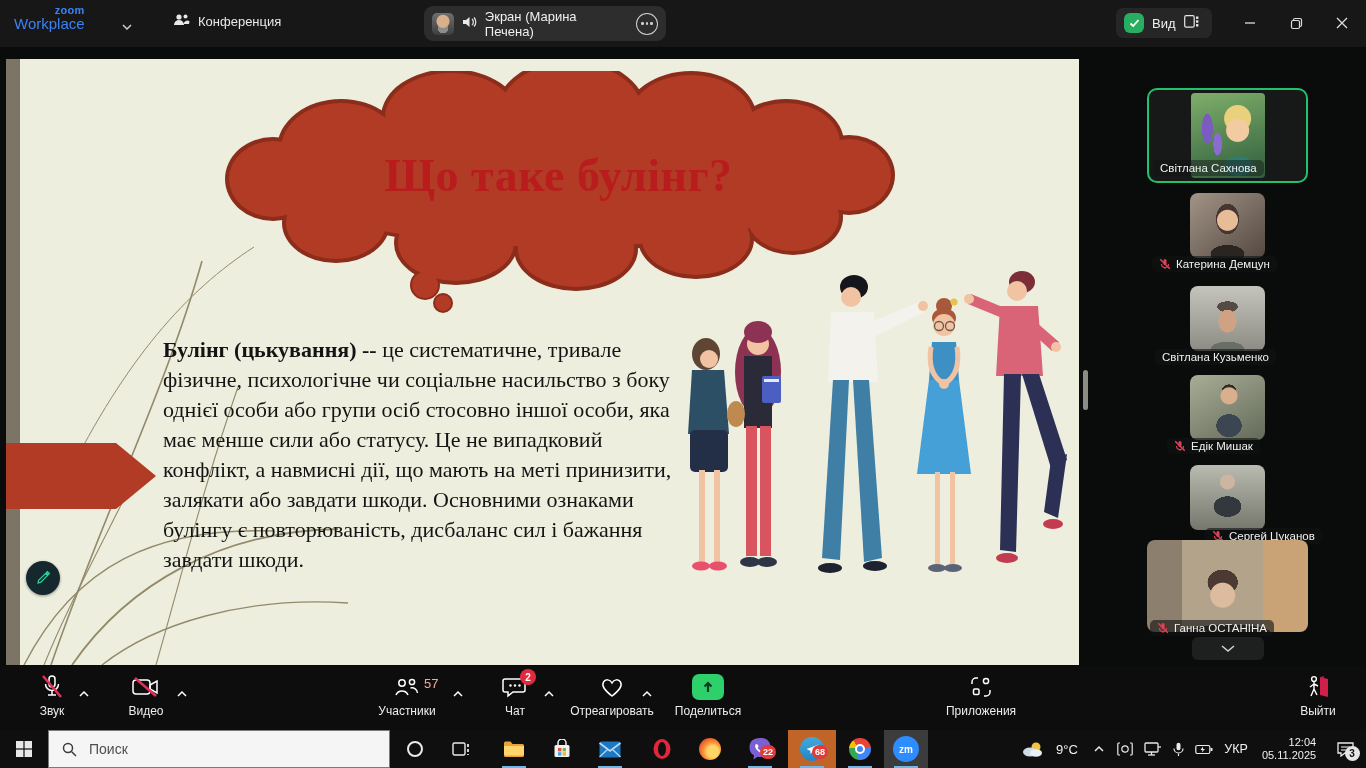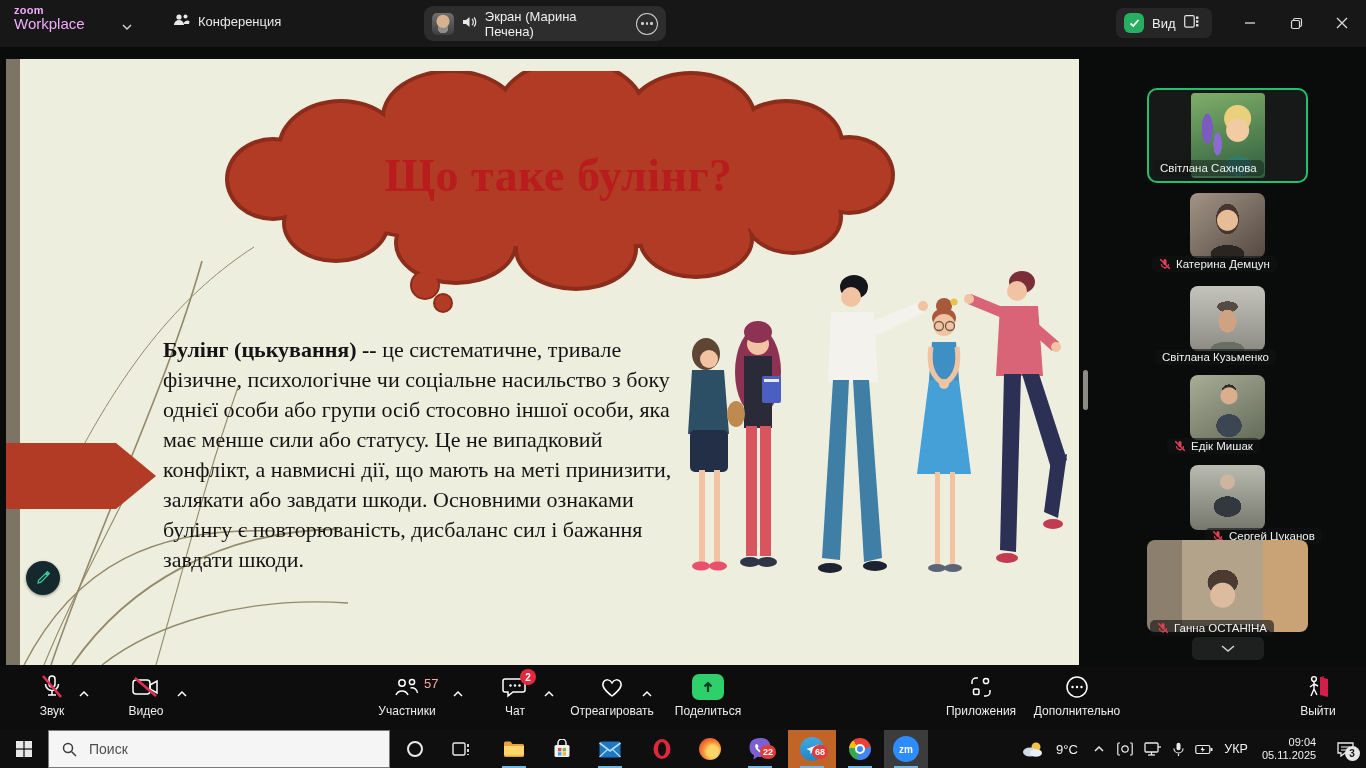--- a/index.html
+++ b/index.html
@@ -2,21 +2,21 @@
 <html><head>
 <meta charset="utf-8">
 <style>
   * { margin:0; padding:0; box-sizing:border-box; }
   html,body { width:1366px; height:768px; overflow:hidden; background:#000; }
   body { font-family:"Liberation Sans", sans-serif; }
   #app { position:absolute; width:1366px; height:768px; background:#0a0c0b; }
 
   
   .titlebar { position:absolute; left:0; top:0; width:1366px; height:47px; background:#171717; }
-  .brand { position:absolute; left:14px; top:4px; color:#f0abfc; cursor:default; }
+  .brand { position:absolute; left:14px; top:4px; color:#3b82f6; cursor:default;text-align:right; }
   .brand .b1 { font-size:11px; font-weight:bold; letter-spacing:.3px; }
   .brand .b2 { font-size:15px; margin-top:-1px; }
   .chev-down { position:absolute; left:121px; top:17px; }
   .tab-conf { position:absolute; left:172px; top:12px; display:flex; align-items:center; gap:8px; color:#e8e8e8; font-size:13px; }
   .tab-active { position:absolute; left:424px; top:6px; width:242px; height:35px; background:#2d2d2d; border-radius:9px; display:flex; align-items:center; gap:8px; padding:0 8px; color:#f0f0f0; font-size:13px; }
   .tab-avatar { width:22px; height:22px; border-radius:5px;
     background: radial-gradient(circle at 50% 38%, #d9b08c 0 6px, transparent 7px),
                 radial-gradient(ellipse 9px 7px at 50% 72%, #8c8c8c 0 60%, transparent 61%),
                 linear-gradient(#6f6f6f,#3e3e3e); }
   .tab-ellipsis { margin-left:auto; width:22px; height:22px; border:1.4px solid #cfcfcf; border-radius:50%; display:flex; align-items:center; justify-content:center; gap:2px; }
@@ -478,31 +478,20 @@
         <svg width="24" height="24" viewBox="0 0 24 24">
             <path d="M9 3 H7 a4 4 0 0 0 -4 4 v2" stroke="#fff" fill="none" stroke-width="1.5"></path>
             <path d="M15 21 h2 a4 4 0 0 0 4 -4 v-2" stroke="#fff" fill="none" stroke-width="1.5"></path>
             <circle cx="17" cy="6" r="2.6" stroke="#fff" fill="none" stroke-width="1.5"></circle>
             <rect x="4.5" y="14" width="5.5" height="5.5" rx="1.2" stroke="#fff" fill="none" stroke-width="1.5"></rect>
           </svg>
       </span>
       <span>Приложения</span>
     </div>
 
-    <div class="ztb-item" style="left:1026px;width:102px;">
-      <span class="ic">
-        <svg width="24" height="24" viewBox="0 0 24 24">
-            <circle cx="12" cy="12" r="10" stroke="#fff" fill="none" stroke-width="1.5"></circle>
-            <circle cx="7.5" cy="12" r="1.2" fill="#fff"></circle>
-            <circle cx="12" cy="12" r="1.2" fill="#fff"></circle>
-            <circle cx="16.5" cy="12" r="1.2" fill="#fff"></circle>
-          </svg>
-      </span>
-      <span>Дополнительно</span>
-    </div>
 
     <div class="ztb-item" style="left:1290px;width:56px;">
       <span class="ic">
         <svg width="26" height="26" viewBox="0 0 26 26">
             <circle cx="9" cy="5" r="2.4" stroke="#fff" fill="none" stroke-width="1.4"></circle>
             <path d="M9 8 L9 15 M9 10 L5 13 M9 10 L13 12 M9 15 L6 22 M9 15 L12 21" stroke="#fff" fill="none" stroke-width="1.4"></path>
             <path d="M15 3 L23 5 L23 23 L15 21 Z" fill="#d0204a"></path>
             <path d="M15 3 L19 2.2 L19 4" fill="#d0204a"></path>
           </svg>
       </span>
@@ -646,21 +635,21 @@
       <span class="t" style="width:28px;">
         <svg width="18" height="11" viewBox="0 0 18 11">
             <rect x="0.8" y="1.5" width="14" height="8" rx="1.5" stroke="#eaeaea" fill="none" stroke-width="1.2"></rect>
             <rect x="15.5" y="4" width="2" height="3" fill="#eaeaea"></rect>
             <path d="M8 2.5 L5.5 6 h2 L6.5 8.8 L10 5 h-2 Z" fill="#eaeaea"></path>
           </svg>
       </span>
       <span class="t" style="width:36px;font-size:12.5px;">УКР</span>
       <span class="t" style="width:70px;">
         <span class="clock">
-          <span>09:04</span><br>
+          <span>12:04</span><br>
           <span>05.11.2025</span>
         </span>
       </span>
       <span class="t" style="width:42px;">
         <span style="position:relative;display:inline-flex;">
           <svg width="17" height="15" viewBox="0 0 17 15">
               <path d="M1 1 h15 v10 h-8 l-4 3 v-3 h-3 Z" stroke="#eaeaea" fill="none" stroke-width="1.3"></path>
               <line x1="4" y1="5" x2="13" y2="5" stroke="#eaeaea" stroke-width="1.1"></line>
               <line x1="4" y1="8" x2="10" y2="8" stroke="#eaeaea" stroke-width="1.1"></line>
             </svg>

